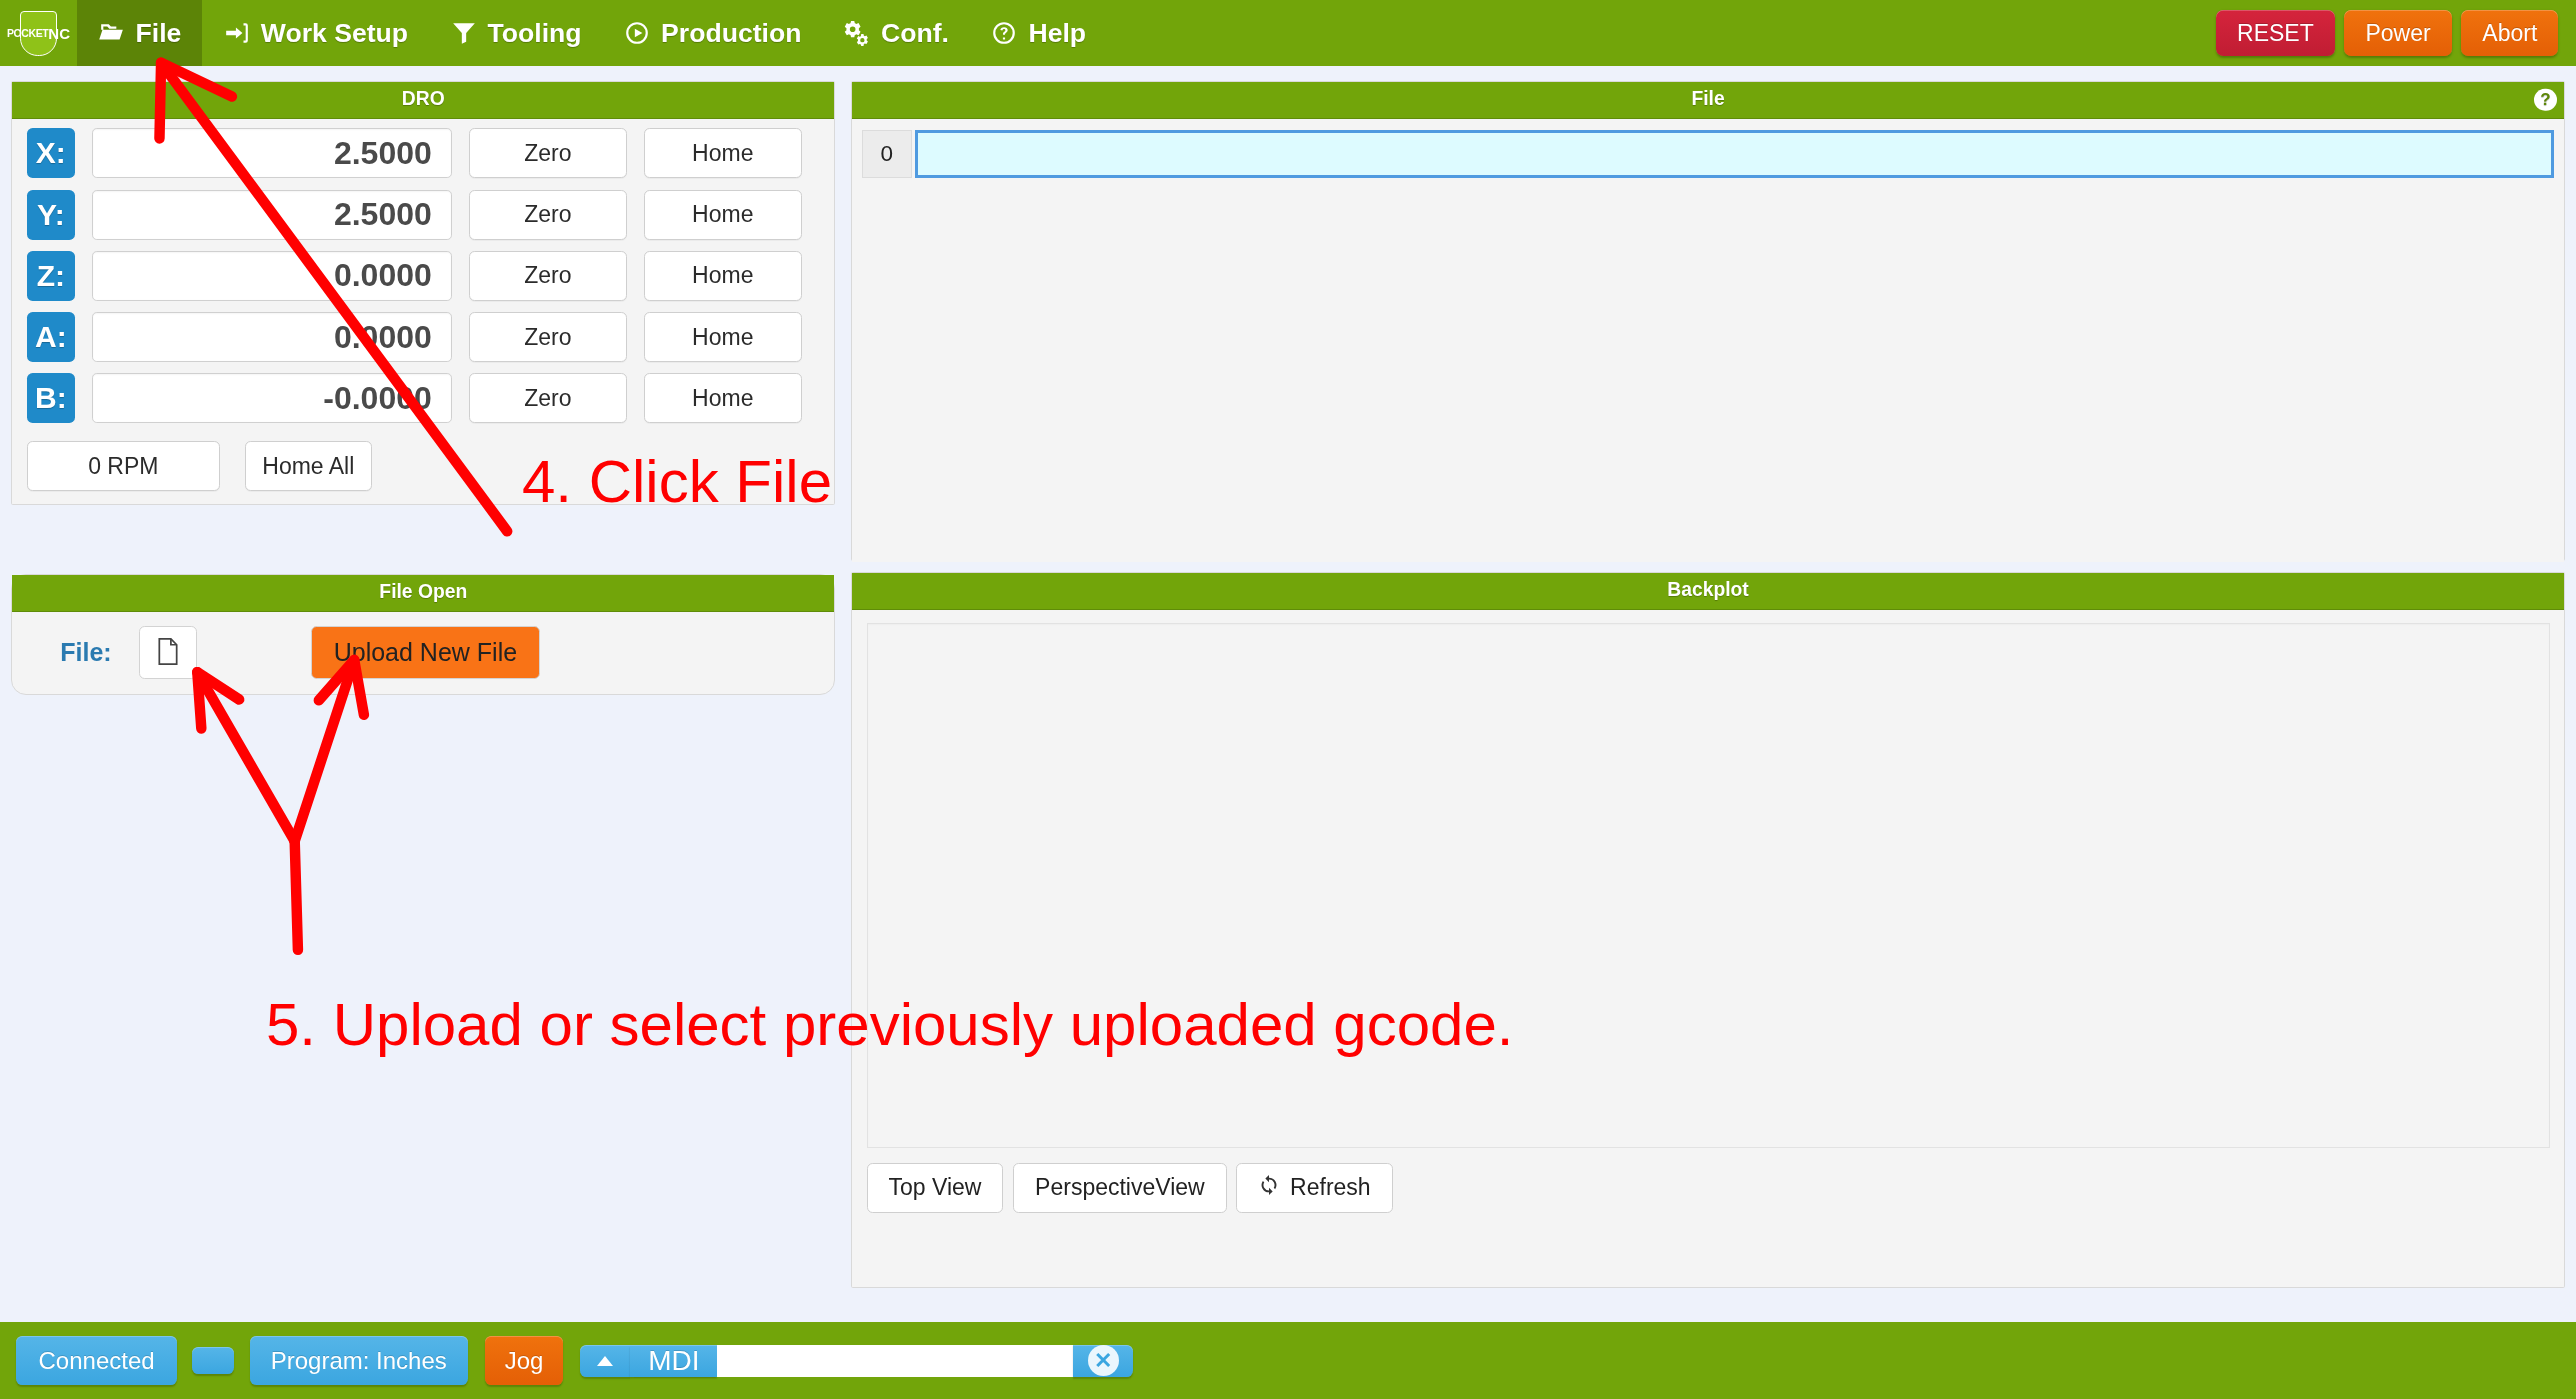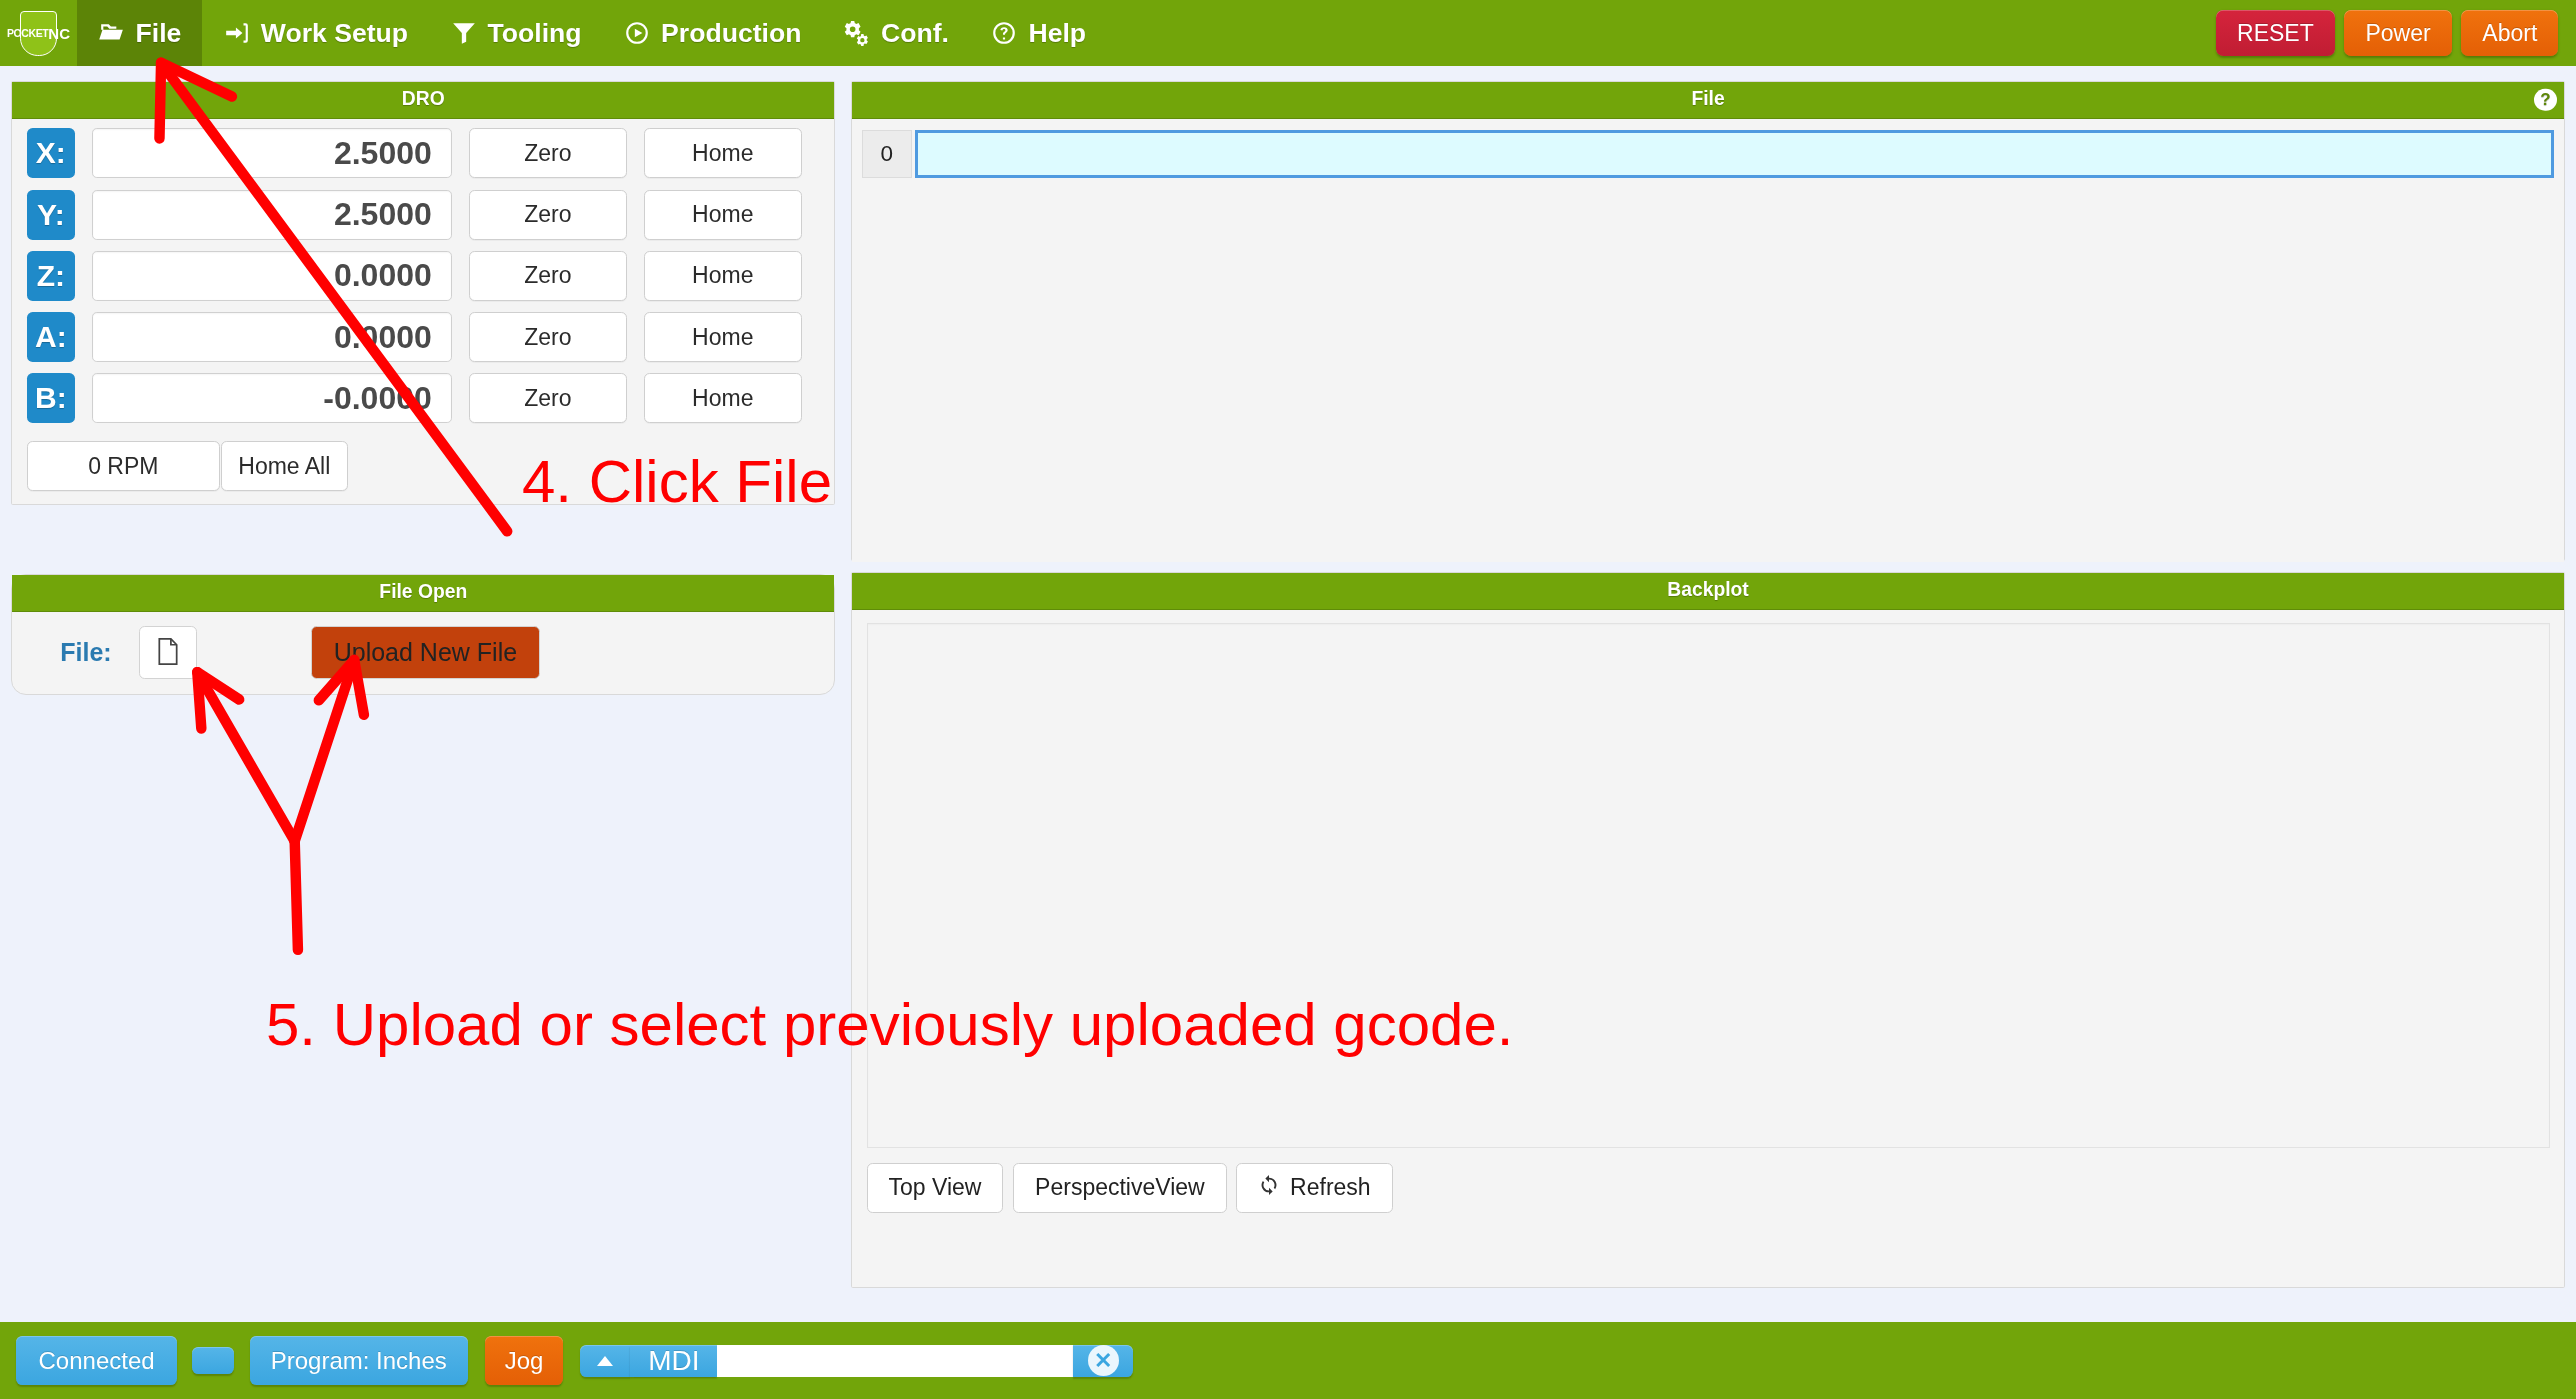--- a/index.html
+++ b/index.html
@@ -96,40 +96,40 @@
   }
   .sm-btn {
     height: 50px; background: #ffffff;
     border: 0.8px solid #cfcfcf; border-radius: 5.6px;
     font-size: 23px; color: #2b2b2b; cursor: pointer;
     font-family: "Liberation Sans", sans-serif;
     box-shadow: 0 0.8px 0.8px rgba(0,0,0,.04);
   }
   .btn-zero { flex: 0 0 158px; }
   .btn-home { flex: 0 0 158px; }
-  .dro-foot { display: flex; gap: 1px; margin-top: 17.7px; }
+  .dro-foot { display: flex; gap: 25px; margin-top: 17.7px; }
   .btn-rpm { flex: 0 0 193px; height: 50px; }
   .btn-homeall { flex: 0 0 127px; height: 50px; }
 
   
   #fileopen-panel { position: absolute; left: 11.3px; top: 574px; width: 824px; border-radius: 15px; }
   .fileopen-body { display: flex; align-items: center; gap: 0; padding: 14.5px 0 14.5px 48px; }
   .fileopen-label {
     font-size: 25px; font-weight: bold; color: #2a7ab0;
     margin-right: 27px;
   }
   .icon-btn {
     width: 58px; height: 53px; background: #ffffff;
     border: 0.8px solid #d3d3d3; border-radius: 5.6px;
     display: flex; align-items: center; justify-content: center; cursor: pointer;
   }
   .icon-btn svg { width: 24px; height: 27px; }
   .btn-upload {
     margin-left: 114px; height: 53px; padding: 0 22px;
-    background: #c2410c; border: 0.8px solid #d3d3d3; border-radius: 5.6px;
+    background: #f97316; border: 0.8px solid #d3d3d3; border-radius: 5.6px;
     font-size: 25px; color: #222; cursor: pointer;
     font-family: "Liberation Sans", sans-serif;
   }
 
   
   #file-panel { position: absolute; left: 851px; top: 81px; width: 1714px; height: 480px; }
   .file-body { padding: 11.3px 9.7px; height: calc(100% - 35px); background: #f4f4f4; }
   .gcode-row { display: flex; align-items: stretch; height: 48px; }
   .gline-no {
     flex: 0 0 50px; background: #ececec; border: 0.8px solid #dcdcdc;

